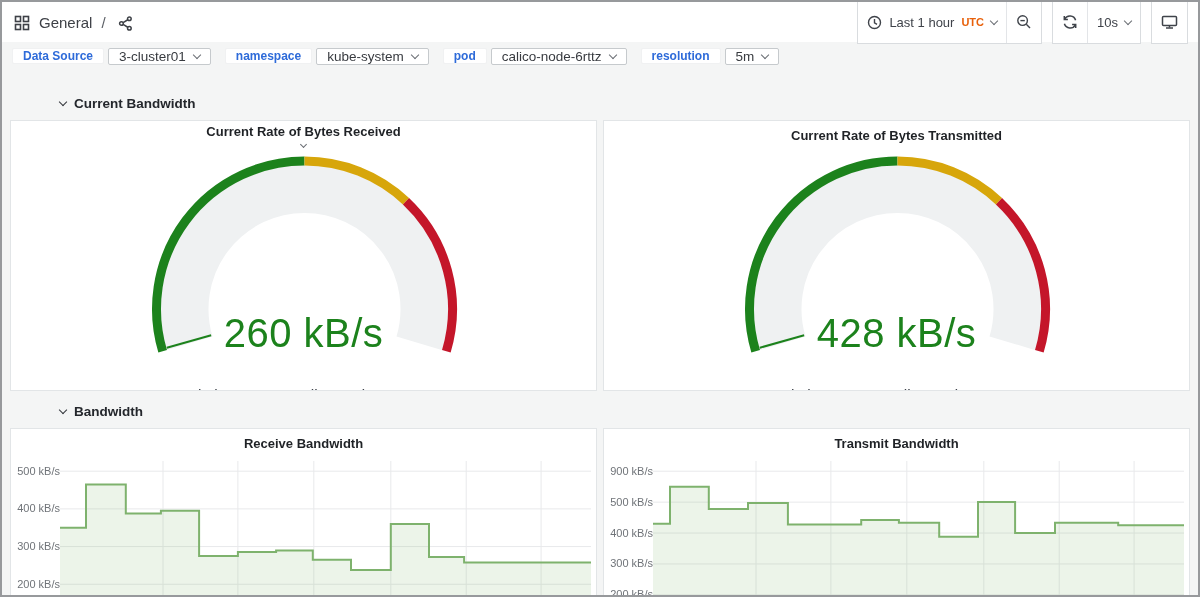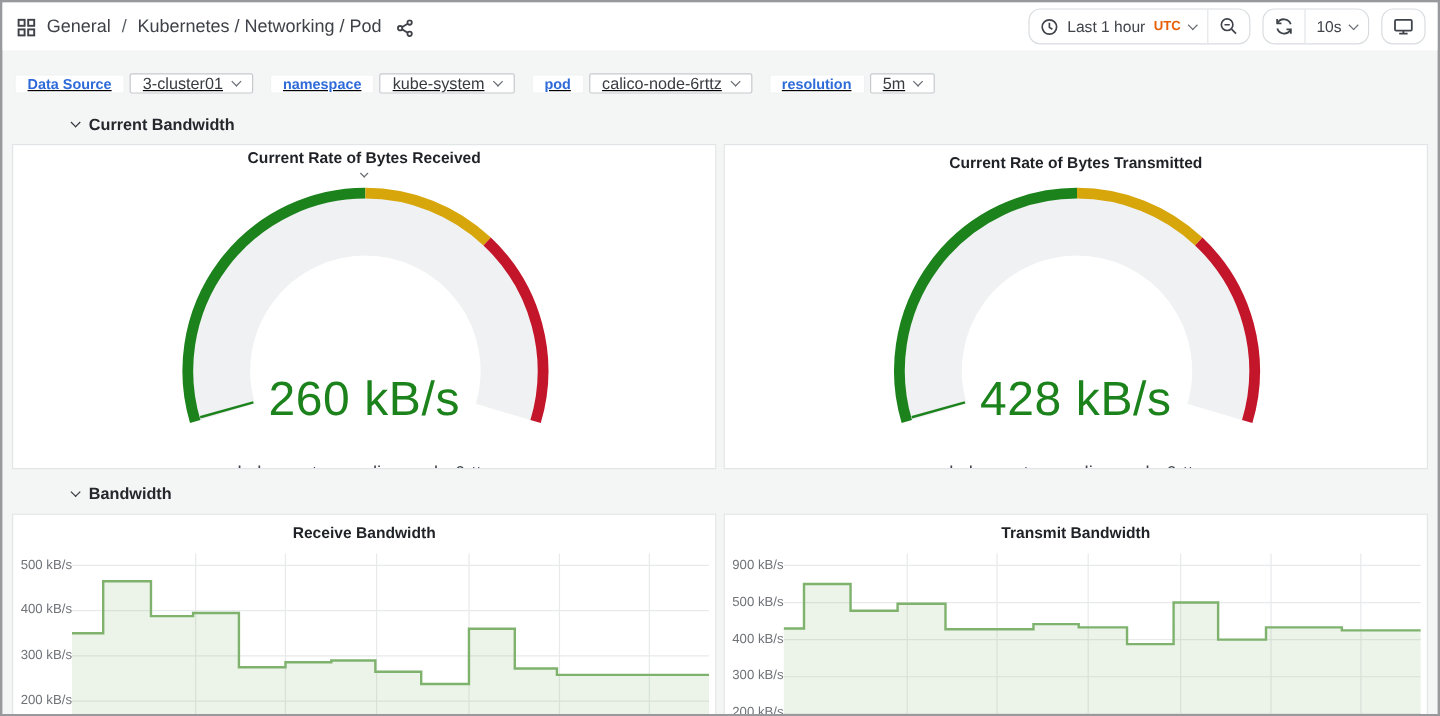--- a/index.html
+++ b/index.html
@@ -5,30 +5,30 @@
   * { box-sizing: border-box; margin: 0; padding: 0; }
   html,body { width:1200px; height:597px; }
   body { font-family: "Liberation Sans", sans-serif; background:#fff; }
   .frame { width:1200px; height:597px; border:2px solid #97999c; background:#f4f5f5; overflow:hidden; position:relative; }
 
   
   .nav { height:40px; background:#fff; display:flex; align-items:center; padding:0 10px 0 12px; }
   .crumb { display:flex; align-items:flex-end; gap:9px; color:#3e4147; font-size:15px; }
   .crumb .sep { color:#5a5e64; }
   .nav-right { margin-left:auto; display:flex; align-items:center; gap:10px; }
-  .btn-group { display:flex; align-items:stretch; height:30px; background:#fff; border:1px solid #d9dcdf; border-radius:10px; color:#3f434a; }
+  .btn-group { display:flex; align-items:stretch; height:44px; background:#fff; border:1px solid #d9dcdf; border-radius:0; color:#3f434a; }
   .btn { display:flex; align-items:center; gap:7px; padding:0 9px; font-size:13px; cursor:pointer; }
   .btn-div { width:1px; background:#e3e5e8; }
   .utc { color:#e8600a; font-size:11px; font-weight:bold; }
   .icon { display:inline-flex; align-items:center; justify-content:center; color:#3f434a; }
   .chev { display:inline-block; width:6px; height:6px; border-right:1.5px solid #6a6e74; border-bottom:1.5px solid #6a6e74; transform:rotate(45deg); margin-top:-3px; }
 
   
   .filters { display:flex; align-items:center; gap:14px; padding:6px 10px 8px 10px; }
-  .fgroup { display:flex; align-items:flex-end; gap:4px; height:30px;text-decoration:underline; }
+  .fgroup { display:flex; align-items:flex-start; gap:4px; height:30px; }
   .flabel { background:#fff; border:1px solid #f0f1f2; border-radius:2px; display:flex; align-items:center; padding:0 10px; color:#2e6bd9; font-size:12px; font-weight:bold; cursor:pointer; }
   .fvalue { background:#fff; border:1px solid #c6cacd; border-radius:2px; display:flex; align-items:center; gap:8px; padding:0 10px; color:#383b40; font-size:13.5px; cursor:pointer; }
 
   
   .rowhdr { display:flex; align-items:center; gap:8px; padding:0 10px; height:22px; color:#24272c; font-size:13.5px; font-weight:bold; cursor:pointer;margin-left:48px; }
   .rowhdr .chev { border-color:#33363b; }
   .rowhdr-1 { margin-top:6px; }
   .rowhdr-2 { margin-top:9px; margin-bottom:0; }
 
   
@@ -60,21 +60,20 @@
       <span class="icon">
         <svg width="16" height="16" viewBox="0 0 16 16" fill="none" stroke="#3e4147" stroke-width="1.6">
           <rect x="1.5" y="1.5" width="5" height="5"></rect>
             <rect x="9.5" y="1.5" width="5" height="5"></rect>
           <rect x="1.5" y="9.5" width="5" height="5"></rect>
             <rect x="9.5" y="9.5" width="5" height="5"></rect>
         </svg>
       </span>
       <span>General</span>
       <span class="sep">/</span>
-      <span>Kubernetes / Networking / Pod</span>
       <span class="icon" style="margin-left:3px;">
         <svg width="15" height="15" viewBox="0 0 14 14" fill="none" stroke="#3e4147" stroke-width="1.4">
           <circle cx="10.6" cy="2.6" r="1.7"></circle>
             <circle cx="3.2" cy="7" r="1.7"></circle>
             <circle cx="10.6" cy="11.4" r="1.7"></circle>
           <line x1="4.8" y1="6.1" x2="9.1" y2="3.5"></line>
             <line x1="4.8" y1="7.9" x2="9.1" y2="10.5"></line>
         </svg>
       </span>
     </div>

